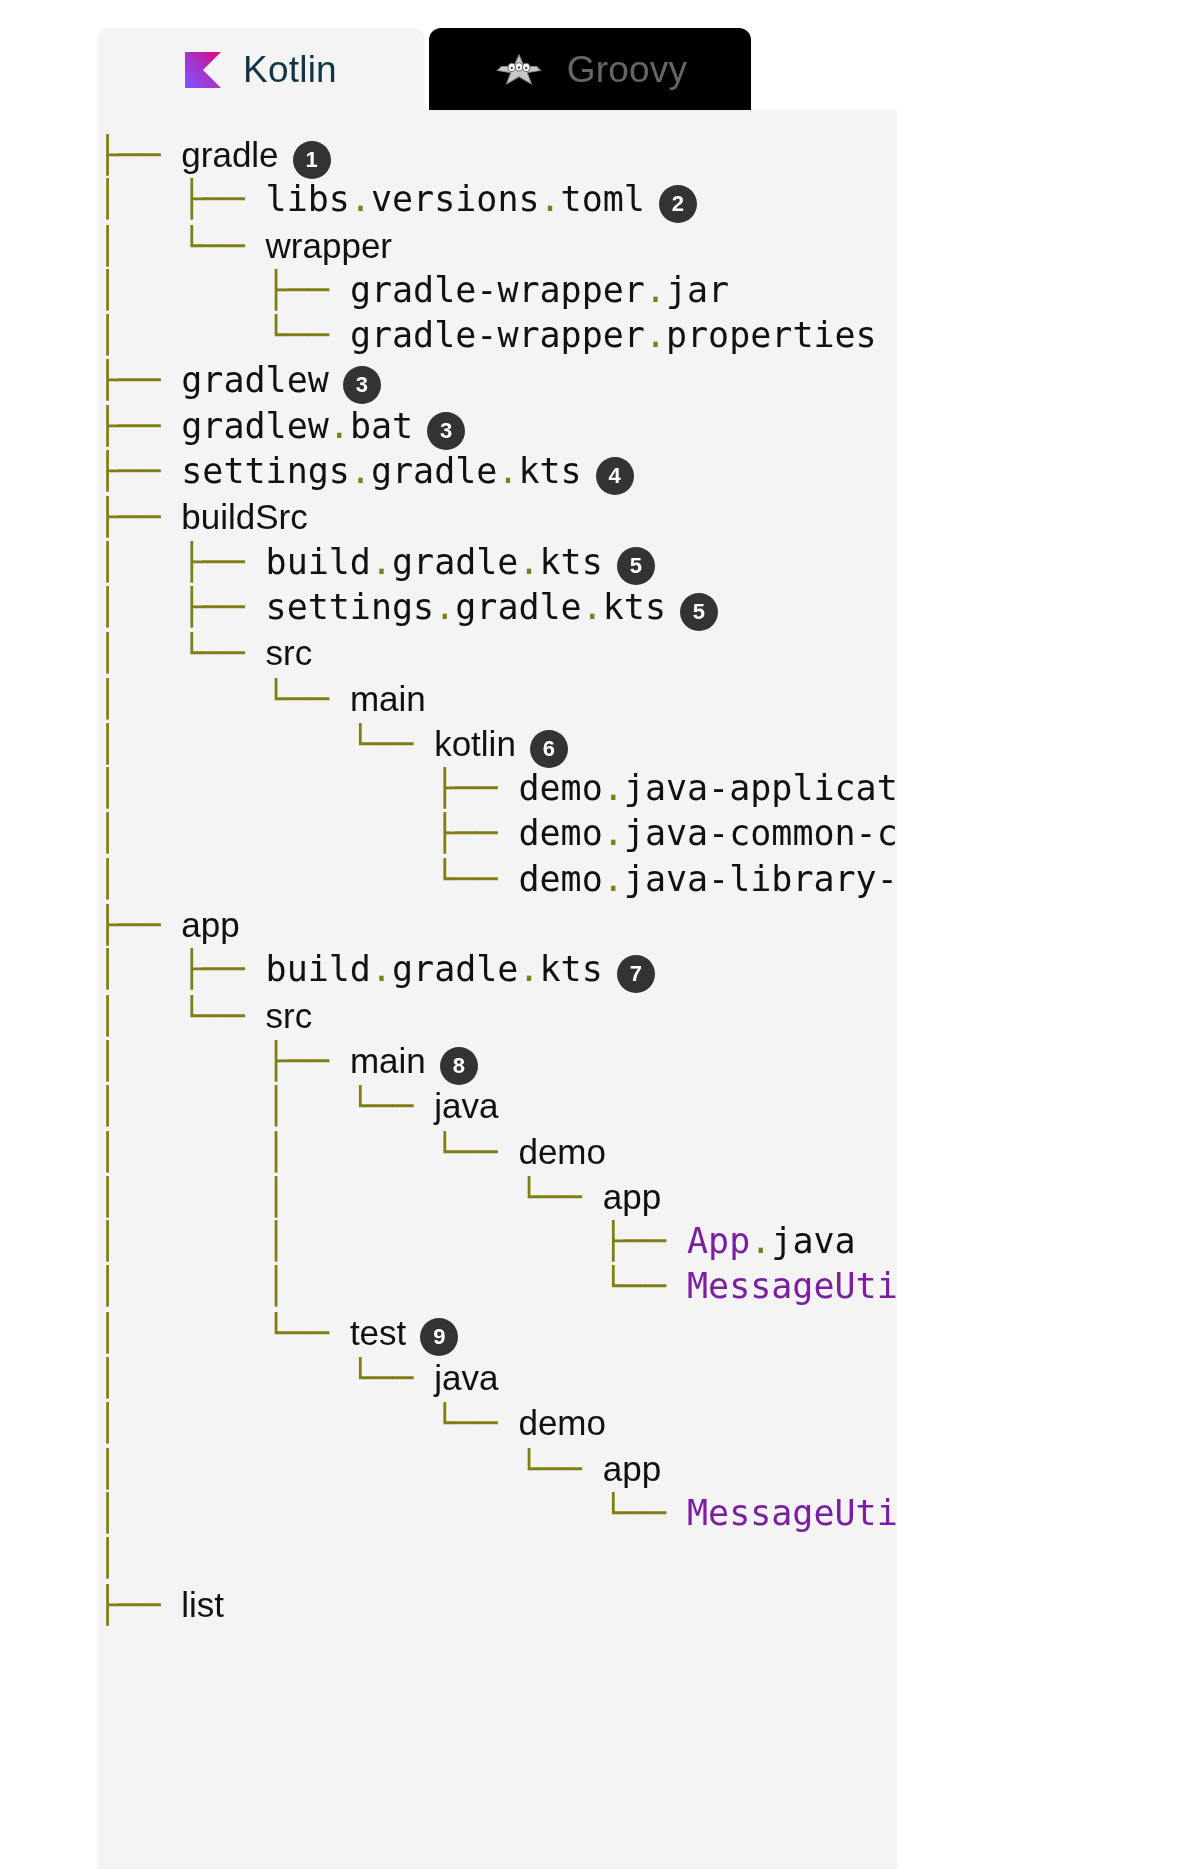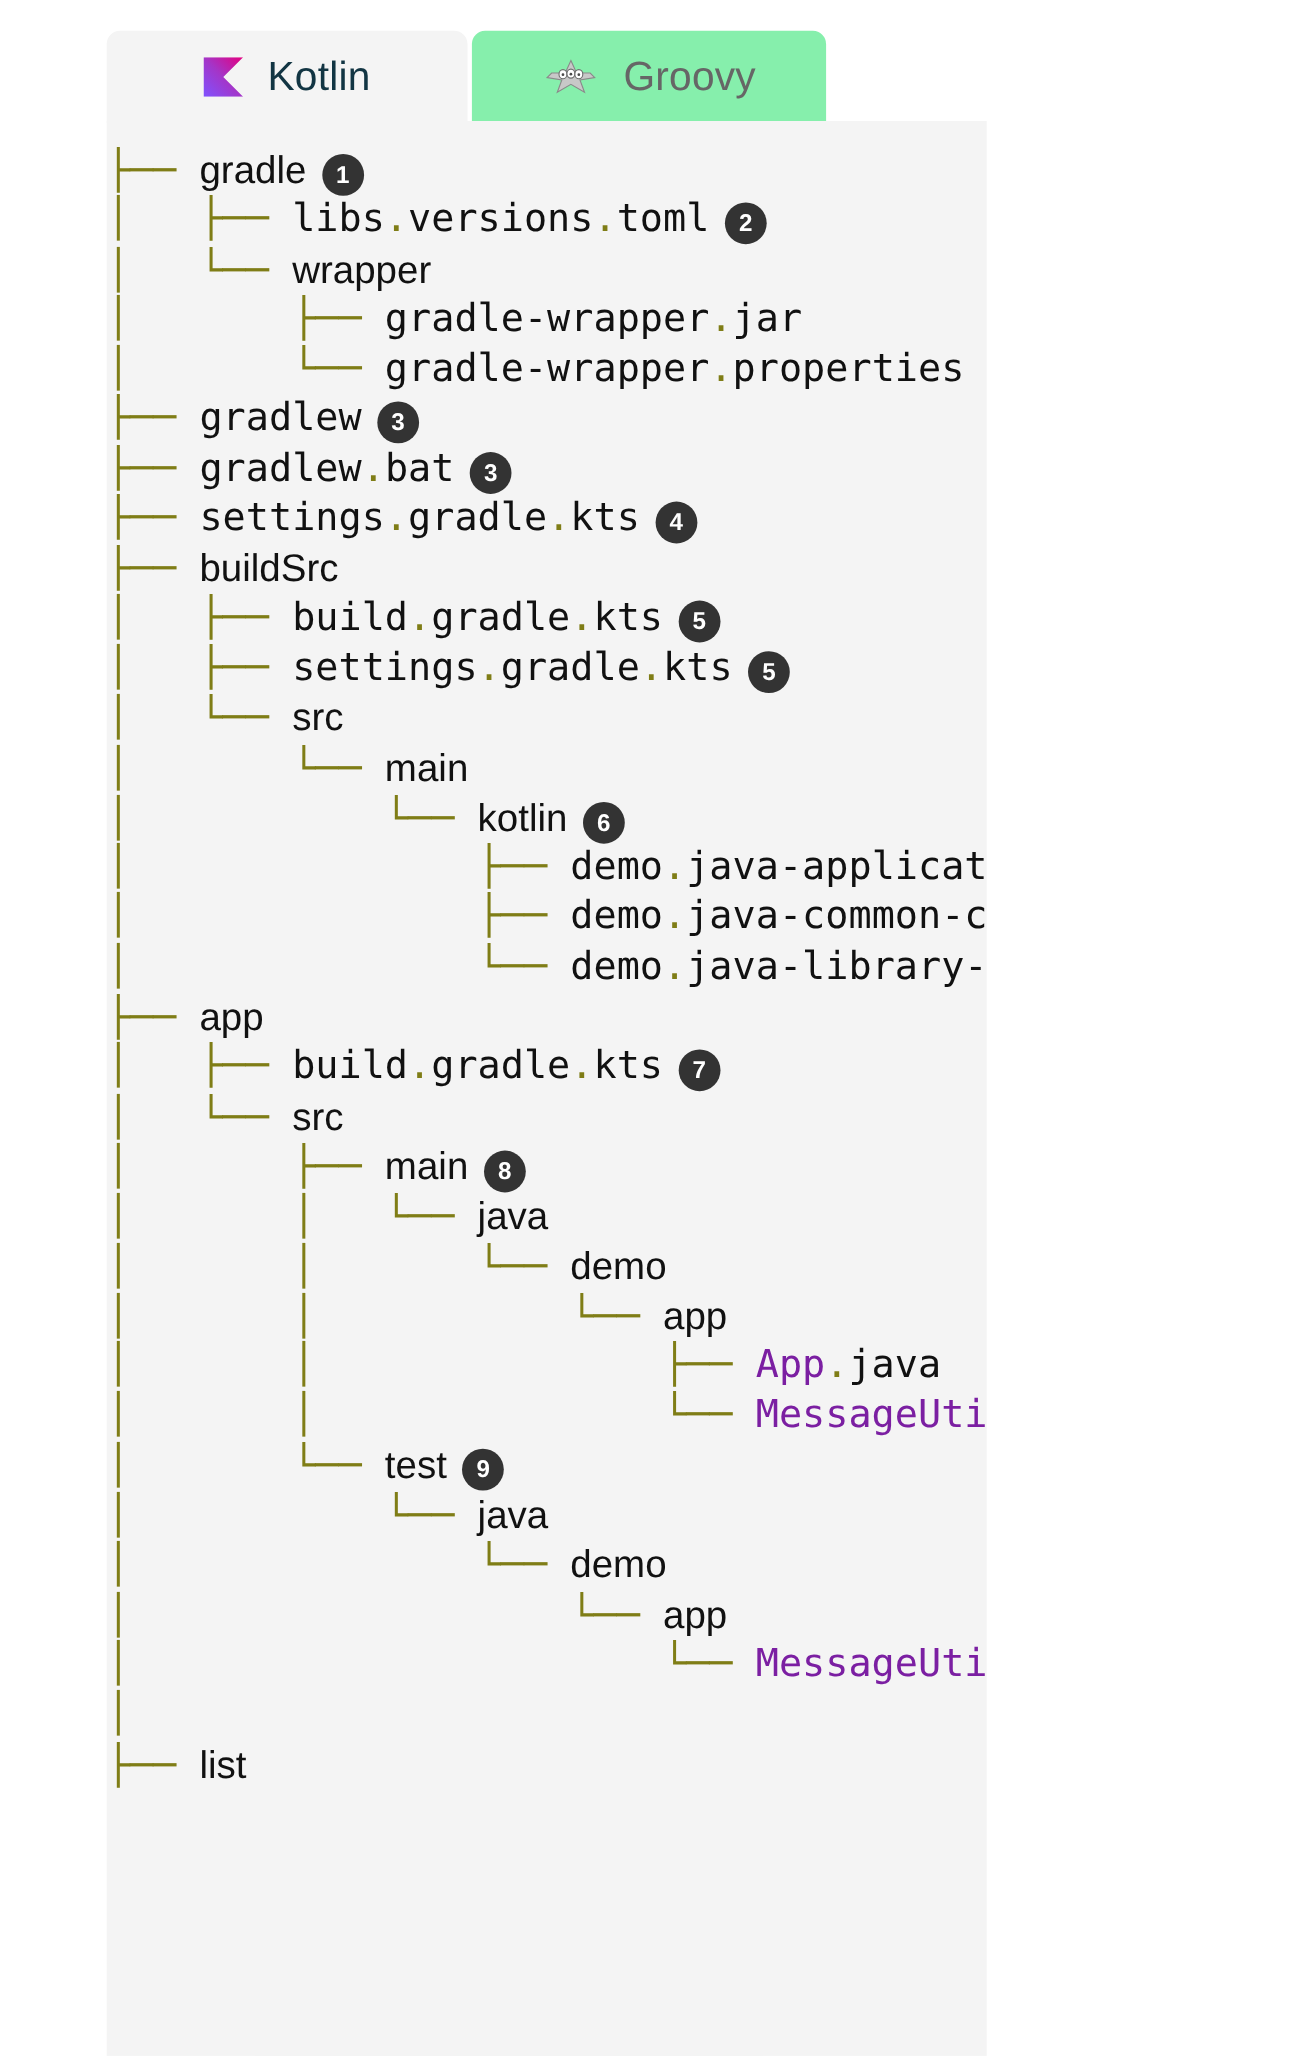--- a/index.html
+++ b/index.html
@@ -40,21 +40,21 @@
     padding: 0 40px;
     cursor: pointer;
     user-select: none;
   }
   .tab-kotlin {
     width: 328px;
     background: #f4f4f4;
   }
   .tab-groovy {
     width: 322px;
-    background: #86efac;
+    background: #000000;
     margin-left: 4px;
   }
   .tab-label {
     font-size: 37px;
     letter-spacing: 0.2px;
   }
   .tab-kotlin .tab-label { color: #123543; }
   .tab-groovy .tab-label { color: #666666; }
 
   .kotlin-logo {

